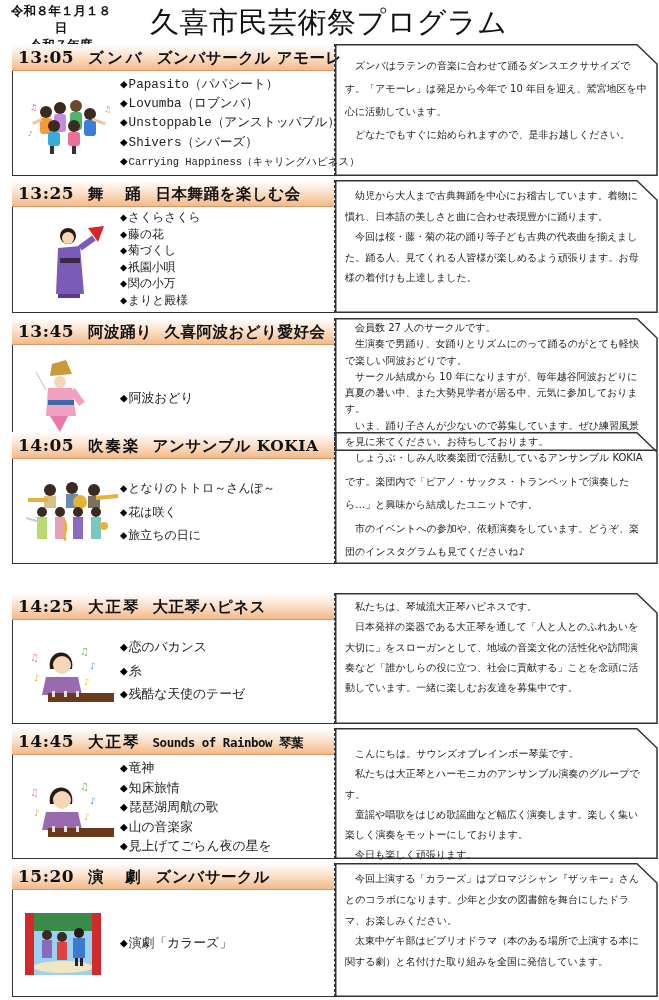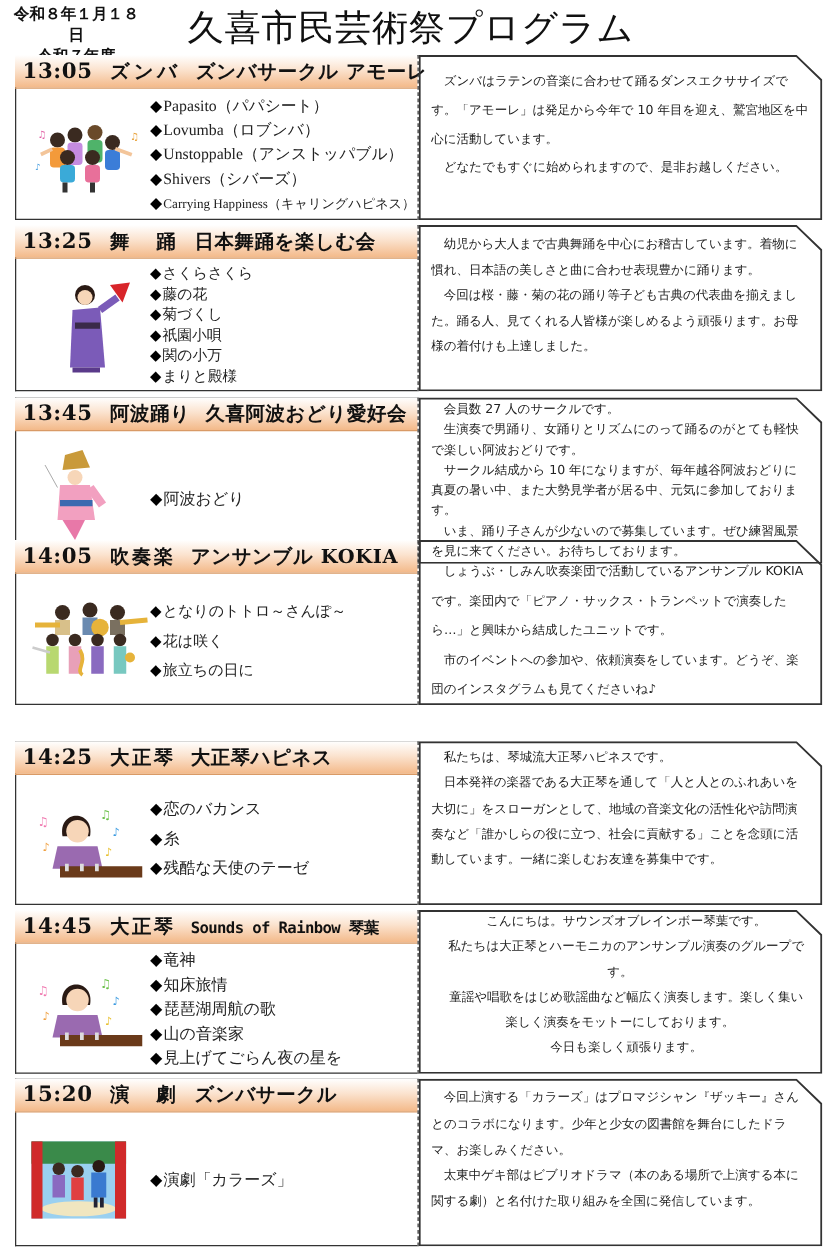--- a/index.html
+++ b/index.html
@@ -19,21 +19,21 @@
     .right-box svg { position: absolute; left: 0; top: 0; }
 
     .band { position: absolute; left: 0; top: 0; width: 322px; height: 27px;
       background: linear-gradient(to bottom, #ffffff 0%, #fbe3cf 45%, #f3b989 100%); border-bottom: 1px solid #d99a66; }
     .band-inner { position: absolute; left: 6px; top: 2px; white-space: nowrap; font-weight: bold; font-size: 15.5px; line-height: 22px; }
     .band .time { font-size: 17px; margin-right: 14px; letter-spacing: 0.5px; }
     .band .genre { margin-right: 12px; letter-spacing: 3px; }
     .band .group { letter-spacing: 0.5px; }
 
     .illus { position: absolute; }
-    .songs { position: absolute; left: 108px; list-style: none; font-family: Liberation Serif, serif; color: #222; }
+    .songs { position: absolute; left: 108px; list-style: none; font-family: Liberation Mono, monospace; color: #222; }
     .songs li { white-space: nowrap; }
     .songs .bullet { color: #000; margin-right: 1px; }
 
     .desc { position: absolute; left: 10px; top: 7px; width: 302px; font-family: "DejaVu Sans", "Liberation Sans", sans-serif; font-size: 10px; color: #222; }
     .desc p { text-indent: 1em; }
   </style>
 </head>
 <body>
 
 <div class="header">
@@ -286,21 +286,21 @@
     <li><span class="bullet">◆</span><span>知床旅情</span></li>
     <li><span class="bullet">◆</span><span>琵琶湖周航の歌</span></li>
     <li><span class="bullet">◆</span><span>山の音楽家</span></li>
     <li><span class="bullet">◆</span><span>見上げてごらん夜の星を</span></li>
   </ul>
   <div class="divider"></div>
   <div class="right-box">
     <svg width="323" height="131">
         <polygon points="0.75,0.75 302,0.75 322,20 322,130.25 0.75,130.25" fill="none" stroke="#333" stroke-width="1.5"></polygon>
       </svg>
-    <div class="desc" style="line-height:20.3px;top:0;text-align:center;">
+    <div class="desc" style="line-height:20.3px;top:16px;">
       <p>こんにちは。サウンズオブレインボー琴葉です。</p>
       <p>私たちは大正琴とハーモニカのアンサンブル演奏のグループです。</p>
       <p>童謡や唱歌をはじめ歌謡曲など幅広く演奏します。楽しく集い楽しく演奏をモットーにしております。</p>
       <p>今日も楽しく頑張ります。</p>
     </div>
   </div>
 </div>
 
 <div class="section" style="top:863px;height:134px;">
   <div class="left-box"></div>

